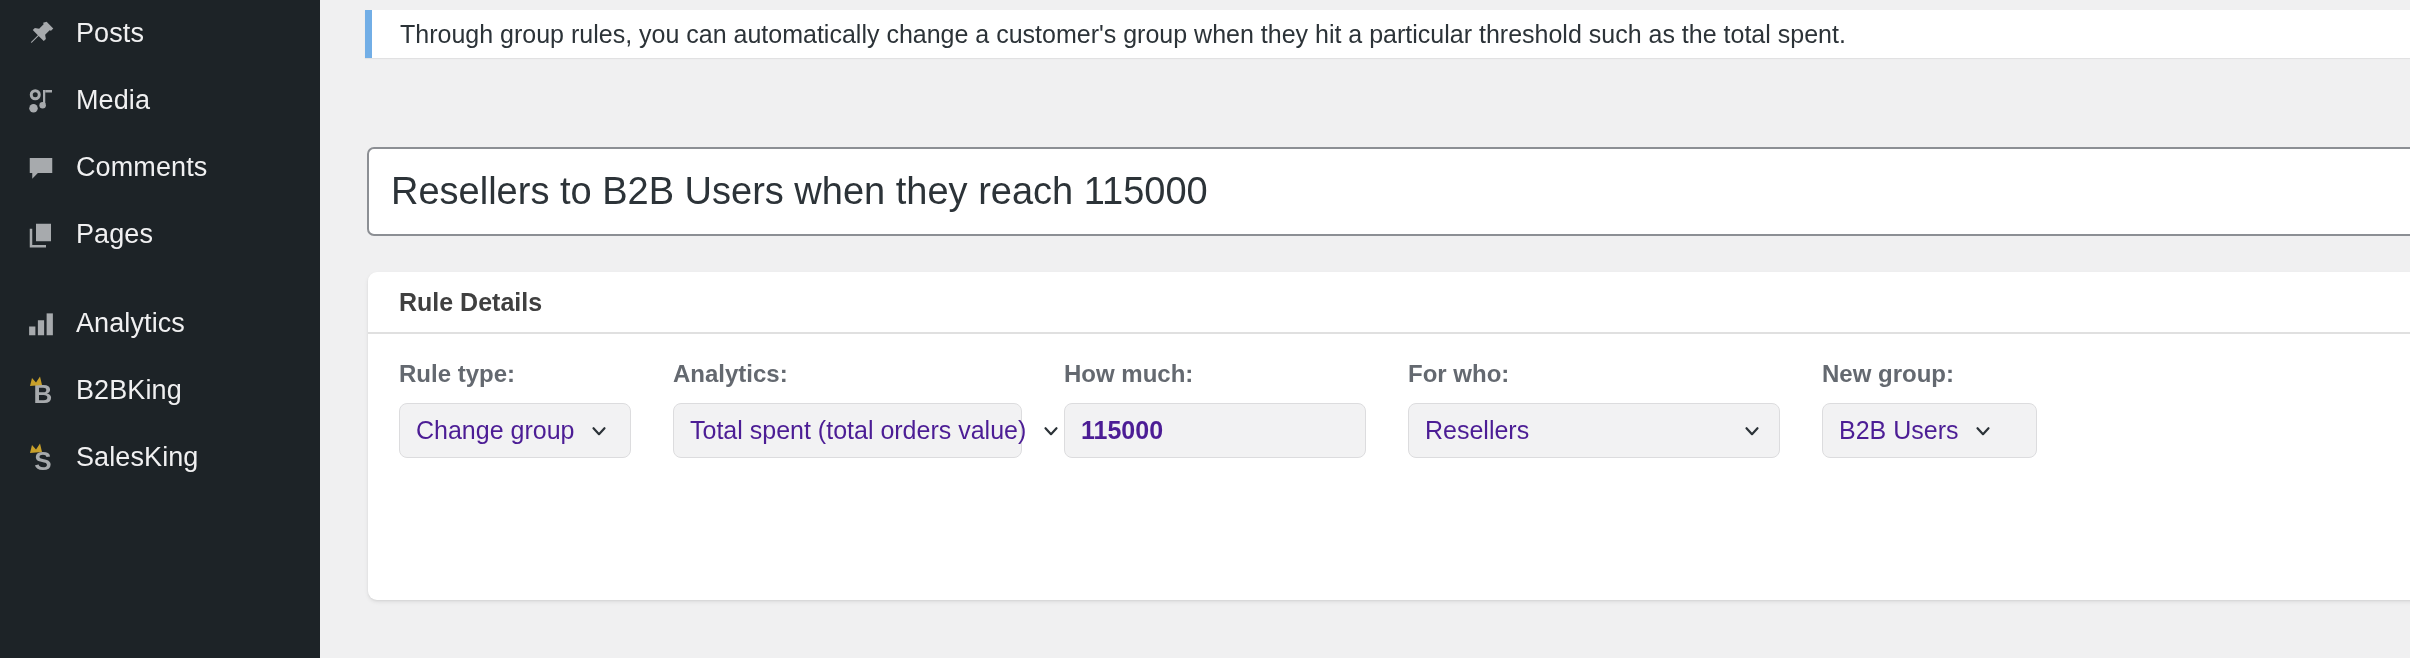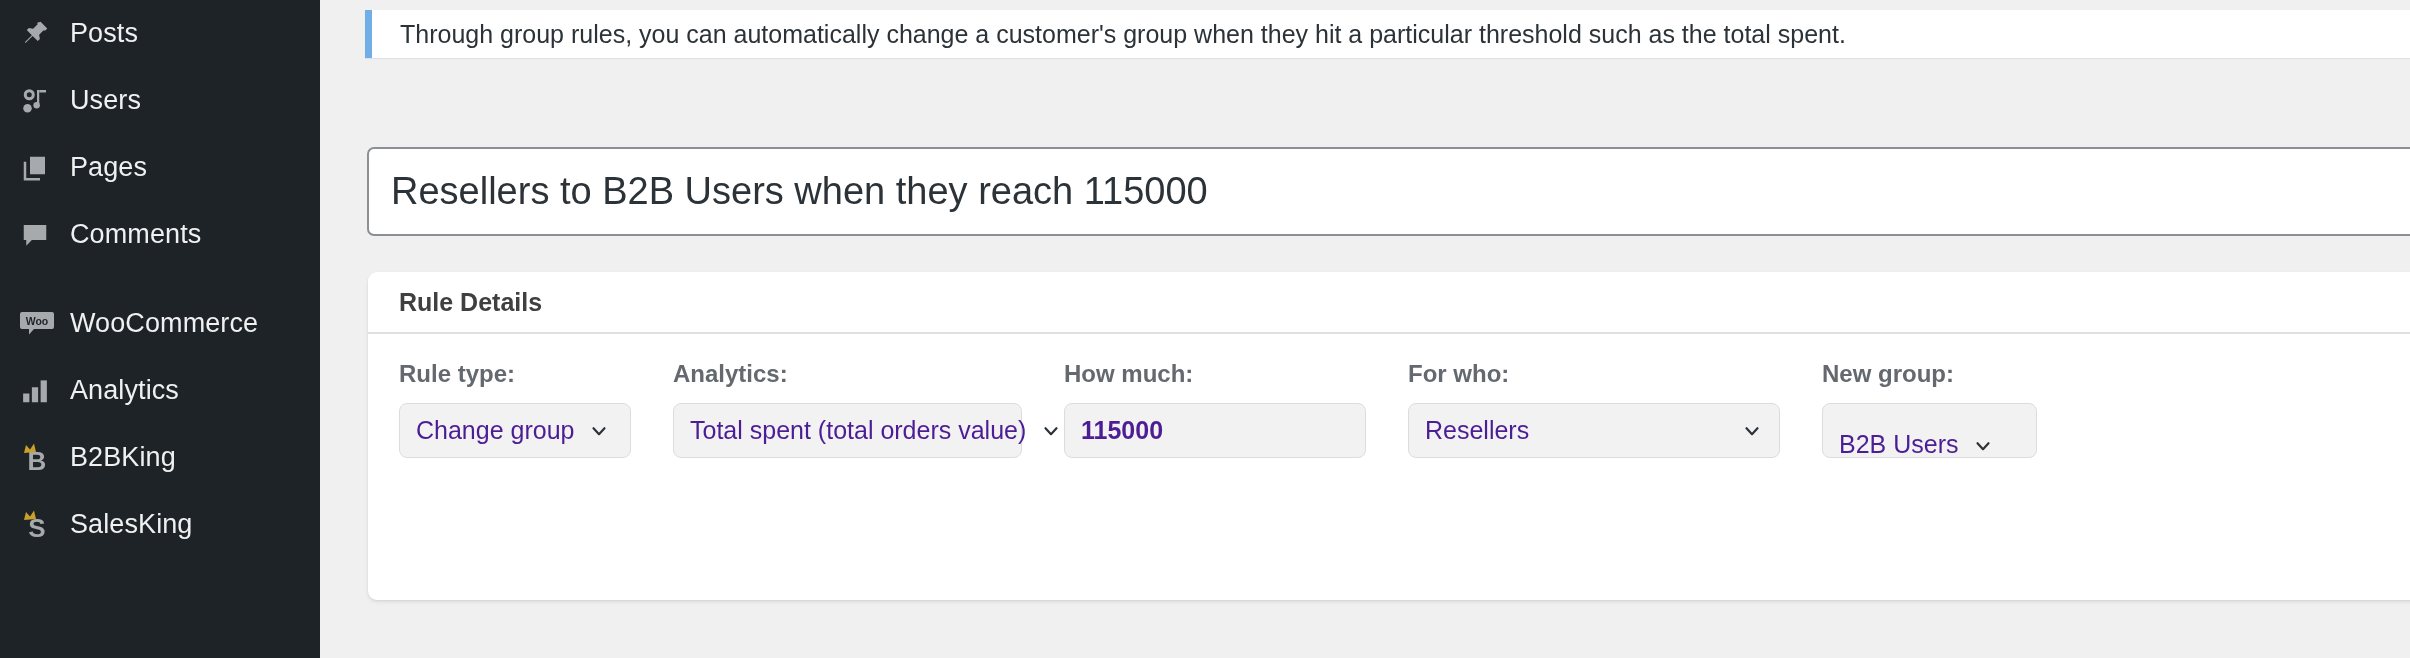--- a/index.html
+++ b/index.html
@@ -22,21 +22,21 @@
     top: 0;
     width: 320px;
     height: 658px;
     background: #1d2327;
     overflow: hidden;
   }
   .menu-item {
     display: flex;
     align-items: center;
     height: 67px;
-    padding-left: 20px;
+    padding-left: 26px;
     box-sizing: border-box;
   }
   .menu-item .mi-icon {
     width: 50px;
     min-width: 50px;
     display: flex;
     align-items: center;
     justify-content: flex-start;
     color: #a7aaad;
   }
@@ -176,21 +176,21 @@
 
   
   .f-ruletype  { margin-right: 42px; }
   .f-ruletype  .control { width: 232px; }
   .f-condition { margin-right: 42px; }
   .f-condition .control { width: 349px; }
   .f-howmuch   { margin-right: 42px; }
   .f-howmuch   .control { width: 302px; }
   .f-forwho    { margin-right: 42px; }
   .f-forwho    .control { width: 372px; }
-  .f-newgroup  .control { width: 215px; align-items: flex-end; }
+  .f-newgroup  .control { width: 215px; }
 </style>
 </head>
 <body>
 
 <div id="adminmenu-wrap">
 
   <div class="menu-item">
     <span class="mi-icon">
       <svg width="30" height="30" viewBox="0 0 24 24" fill="currentColor">
           <path d="M16.5 2.2 21.8 7.5l-1.8 1.8-1.1-.4-3.6 3.6.6 3.4-1.7 1.7-4.1-4.1-5.3 5.3-.9.3.3-.9 5.3-5.3-4.1-4.1 1.7-1.7 3.4.6 3.6-3.6-.4-1.1z"></path>
@@ -203,53 +203,44 @@
     <span class="mi-icon">
       <svg width="30" height="30" viewBox="0 0 24 24" fill="currentColor">
           <path d="M3.2 3.2h8.6v8.6H3.2z" opacity="0"></path>
           <path d="M7.4 2.6a4.4 4.4 0 1 0 0 8.8 4.4 4.4 0 0 0 0-8.8zm0 2.4a2 2 0 1 1 0 4 2 2 0 0 1 0-4z"></path>
           <circle cx="6" cy="17.8" r="3.4"></circle>
           <path d="M13.6 3.2h1.8v11.3h-1.8z"></path>
           <circle cx="13.3" cy="15.4" r="2.6"></circle>
           <path d="M15.4 3.2h5.4v2h-5.4z"></path>
         </svg>
     </span>
-    <span class="mi-label">Users</span>
+    <span class="mi-label">Media</span>
+  </div>
+
+  <div class="menu-item">
+    <span class="mi-icon">
+      <svg width="30" height="30" viewBox="0 0 24 24" fill="currentColor">
+          <path d="M3 4h18v12H9.5L5 20.5V16H3z"></path>
+        </svg>
+    </span>
+    <span class="mi-label">Comments</span>
   </div>
 
   <div class="menu-item">
     <span class="mi-icon">
       <svg width="30" height="30" viewBox="0 0 24 24" fill="none" stroke="currentColor" stroke-width="2">
           <path d="M8 3h12v14H8z" fill="currentColor" stroke="none"></path>
           <path d="M4 7v14h12"></path>
         </svg>
     </span>
     <span class="mi-label">Pages</span>
   </div>
 
-  <div class="menu-item">
-    <span class="mi-icon">
-      <svg width="30" height="30" viewBox="0 0 24 24" fill="currentColor">
-          <path d="M3 4h18v12H9.5L5 20.5V16H3z"></path>
-        </svg>
-    </span>
-    <span class="mi-label">Comments</span>
-  </div>
-
   <div class="menu-gap"></div>
 
-  <div class="menu-item">
-    <span class="mi-icon">
-      <svg width="34" height="30" viewBox="0 0 34 30" fill="none">
-        <path d="M2 3h30a2 2 0 0 1 2 2v13a2 2 0 0 1-2 2H14l-5 5.5V20H2a2 2 0 0 1-2-2V5a2 2 0 0 1 2-2z" fill="#a7aaad"></path>
-        <text x="17" y="15.5" font-family="&quot;Liberation Sans&quot;, sans-serif" font-size="10.5" font-weight="bold" fill="#1d2327" text-anchor="middle">Woo</text>
-      </svg>
-    </span>
-    <span class="mi-label">WooCommerce</span>
-  </div>
 
 
   <div class="menu-item">
     <span class="mi-icon">
       <svg width="30" height="30" viewBox="0 0 24 24" fill="currentColor">
           <rect x="2.5" y="14" width="5" height="7"></rect>
           <rect x="9.5" y="9" width="5" height="12"></rect>
           <rect x="16.5" y="3.5" width="5" height="17.5"></rect>
         </svg>
     </span>

